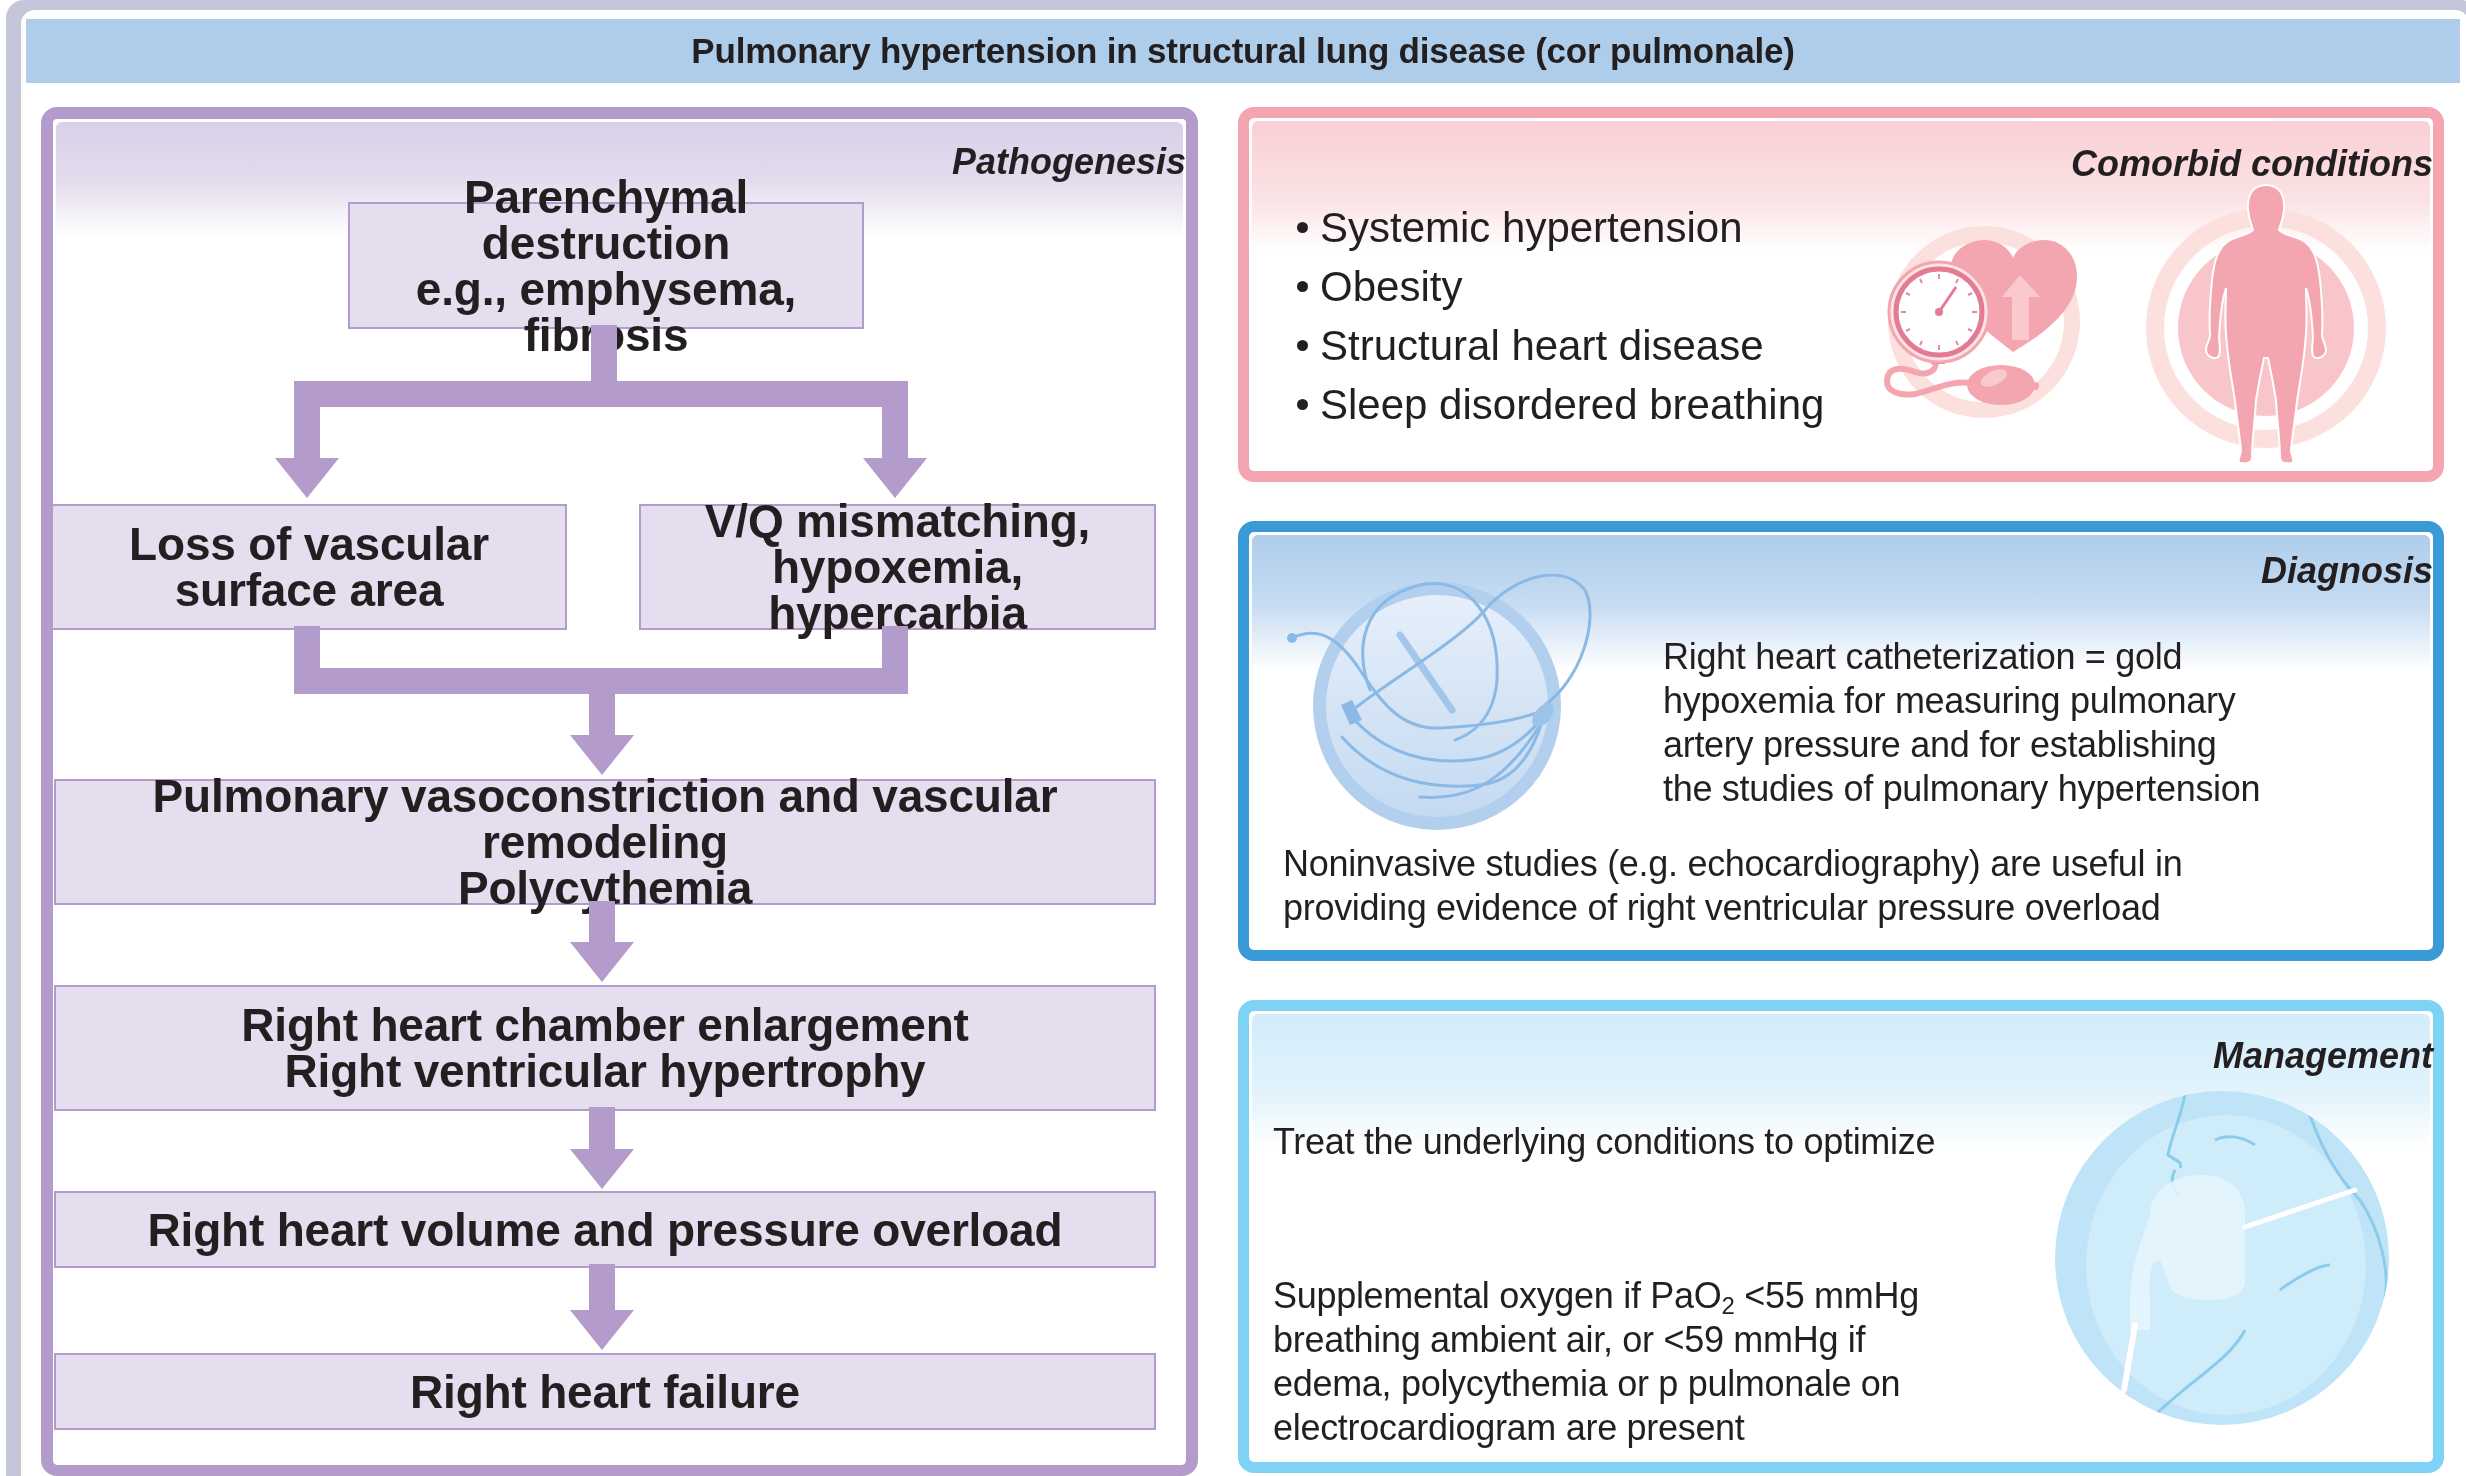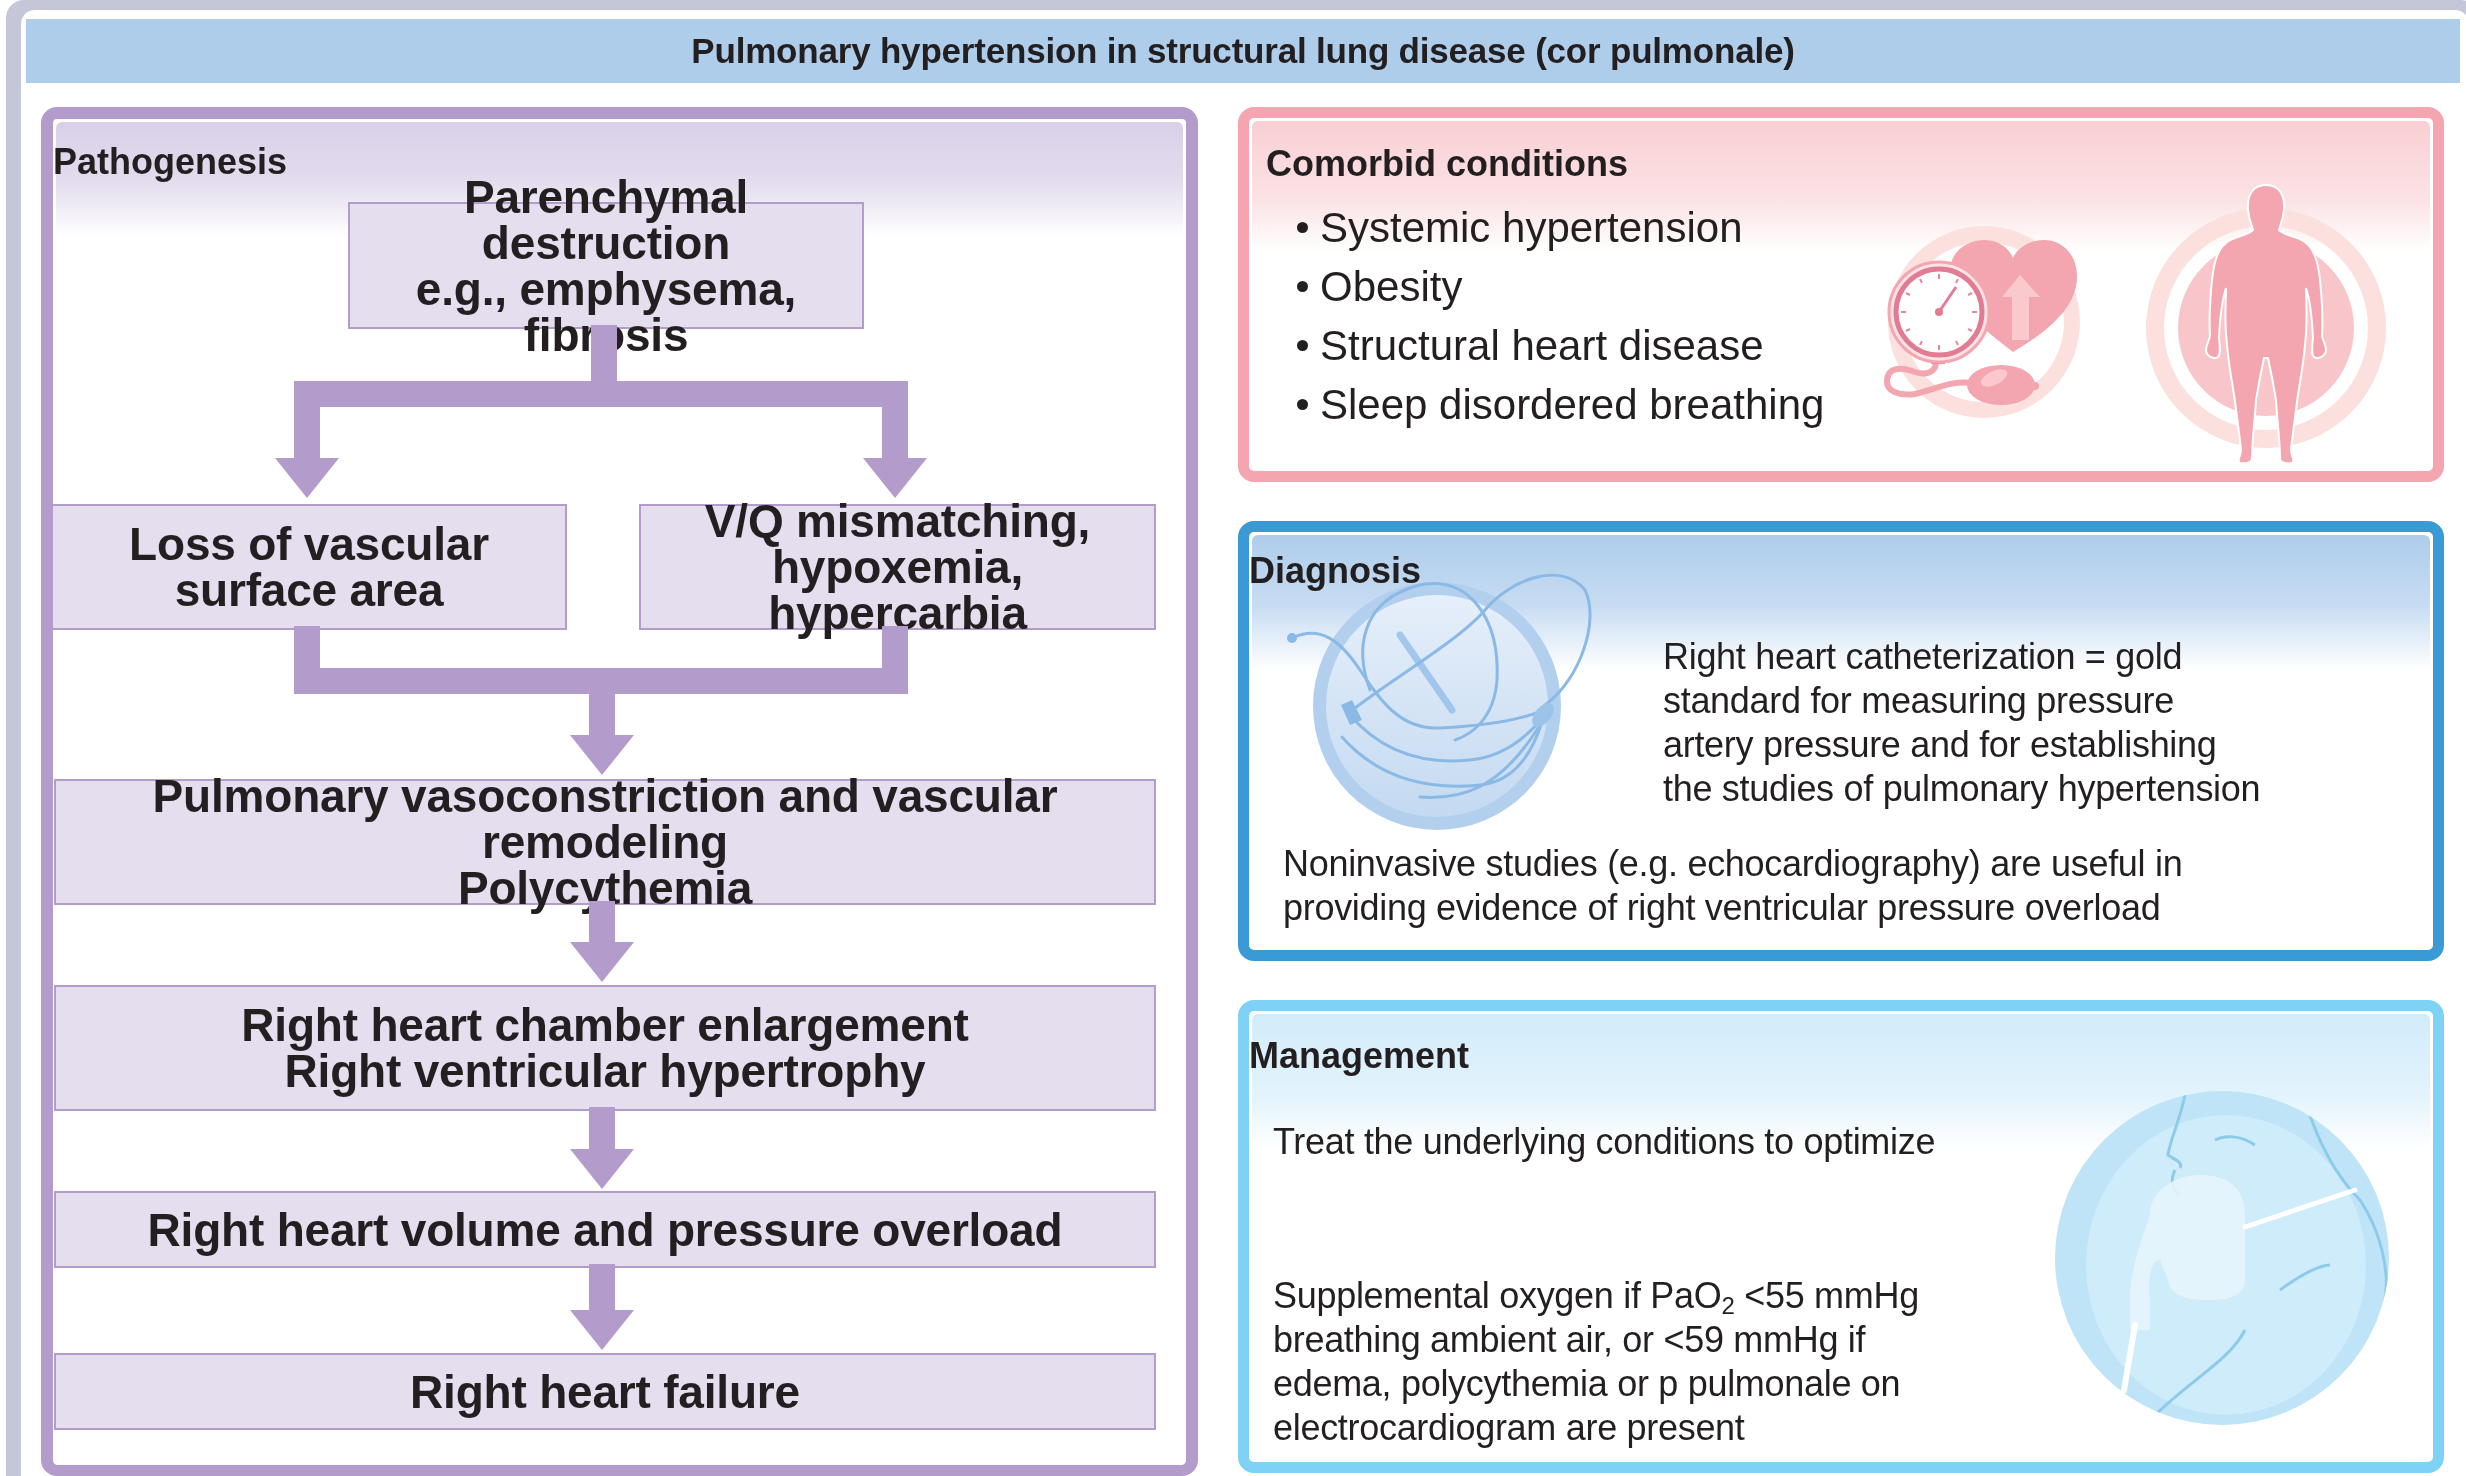--- a/index.html
+++ b/index.html
@@ -12,21 +12,21 @@
   #sheet { left: 3px; top: 10px; width: 2448px; height: 1490px; background: #ffffff; border-radius: 14px; }
 
   
   #title-bar { left: 8px; top: 19px; width: 2434px; height: 64px; background: #aecdea;
                display: flex; align-items: center; justify-content: center; }
   #title-bar span { font-weight: bold; font-size: 35px; letter-spacing: -0.2px; }
 
   
   .panel { border-style: solid; border-width: 11px; border-radius: 16px; background: #fff; }
   .panel-inner { position: absolute; left: 3px; top: 3px; right: 3px; bottom: 3px; border-radius: 6px; }
-  .panel-title { position: absolute; left: 0; right: 0; text-align: left; font-weight: bold; font-size: 36px; }
+  .panel-title { position: absolute; left: 0; right: 0; text-align: right; font-weight: bold; font-size: 36px; font-style: italic; }
 
   
   #patho { left: 23px; top: 107px; width: 1157px; height: 1369px; border-color: #b39bcb; border-width: 12px; border-bottom-width: 11px; }
   #patho .panel-inner { background: linear-gradient(to bottom, #d9d0e8 0px, #e3dcee 60px, #ffffff 115px, #ffffff 100%); }
   #patho .panel-title { top: 22px; }
 
   .flow-box { position: absolute; background: #e5deef; border: 2px solid #b39bcb;
               display: flex; flex-direction: column; align-items: center; justify-content: center;
               text-align: center; font-weight: bold; font-size: 46px; line-height: 46px; letter-spacing: -0.2px; }
 
@@ -171,21 +171,21 @@
   <circle cx="2266" cy="328" r="111" fill="none" stroke="#fbe0de" stroke-width="18"></circle>
   <circle cx="2266" cy="328" r="88" fill="#f8c5ca"></circle>
   <path d="M2266 185 C2252 185 2247 196 2248 210 C2249 220 2252 226 2253 230 C2248 235 2238 236 2230 240 C2218 246 2214 262 2212 280 C2210 300 2209 320 2210 335 C2210 340 2206 344 2206 350 C2206 356 2214 360 2218 357 C2221 354 2220 346 2219 338 C2220 318 2222 300 2226 288 C2226 305 2224 320 2227 345 C2229 370 2234 390 2236 410 C2238 425 2240 440 2241 450 C2241 457 2236 460 2240 463 C2246 464 2252 463 2252 458 C2252 440 2255 420 2256 400 C2258 388 2261 372 2264 358 L2268 358 C2271 372 2274 388 2276 400 C2277 420 2280 440 2280 458 C2280 463 2286 464 2292 463 C2296 460 2291 457 2291 450 C2292 440 2294 425 2296 410 C2298 390 2303 370 2305 345 C2308 320 2306 305 2306 288 C2310 300 2312 318 2313 338 C2312 346 2311 354 2314 357 C2318 360 2326 356 2326 350 C2326 344 2322 340 2322 335 C2323 320 2322 300 2320 280 C2318 262 2314 246 2302 240 C2294 236 2284 235 2279 230 C2280 226 2283 220 2284 210 C2285 196 2280 185 2266 185 Z" fill="#f4a6b0" stroke="#ffffff" stroke-width="2"></path>
 </svg>
 
 <div class="abs panel" id="diagnosis">
   <div class="panel-inner"></div>
   <div class="panel-title">Diagnosis</div>
   <div class="body-text" style="left:414px; top:103px;">
     <div>Right heart catheterization = gold</div>
-    <div>standard for measuring pressure</div>
+    <div>hypoxemia for measuring pulmonary</div>
     <div>artery pressure and for establishing</div>
     <div>the studies of pulmonary hypertension</div>
   </div>
   <div class="body-text" style="left:34px; top:310px;">
     <div>Noninvasive studies (e.g. echocardiography) are useful in</div>
     <div>providing evidence of right ventricular pressure overload</div>
   </div>
 </div>
 
 <svg class="illus" style="left:1280px; top:560px;" width="330" height="290" viewBox="1280 560 330 290">

